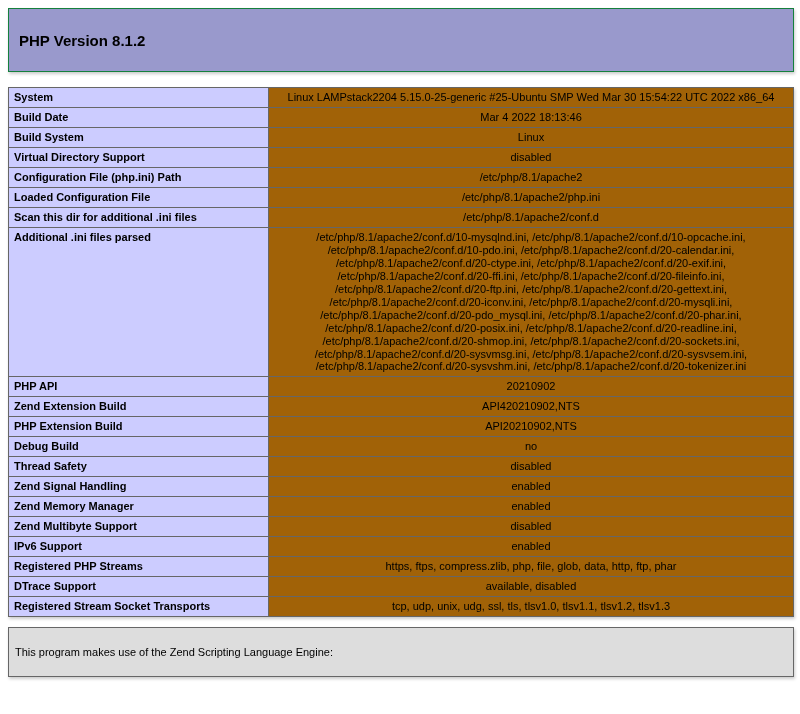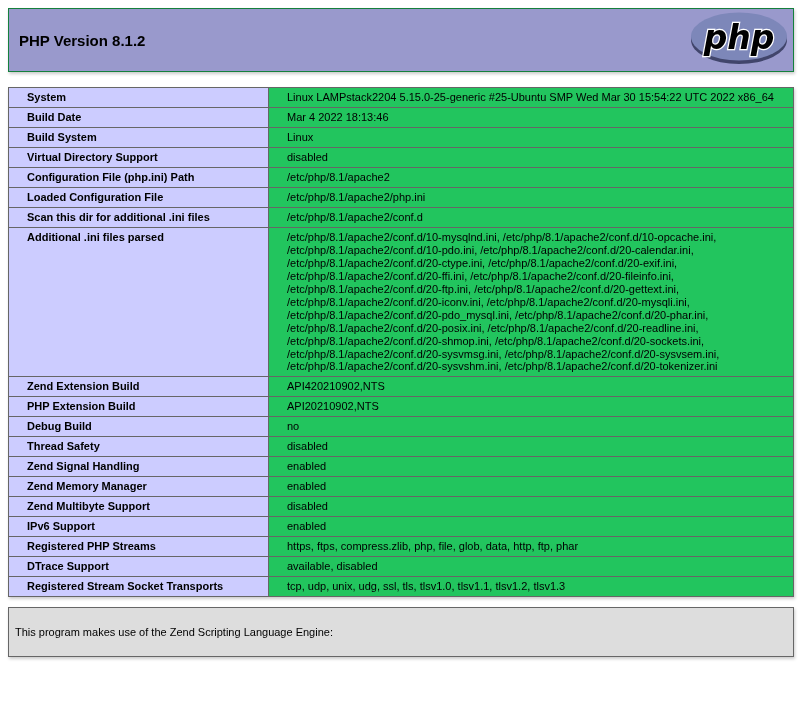--- a/index.html
+++ b/index.html
@@ -35,32 +35,33 @@
   
   table.info {
     width: 786px;
     border-collapse: collapse;
     box-shadow: 1px 2px 3px #ccc;
   }
   table.info td {
     border: 1px solid #666;
     font-size: 11px;
     line-height: 1.18;
-    padding: 3px 18px;
+    padding: 3px 5px;
     vertical-align: baseline;
   }
   td.e {
     background-color: #ccccff;
     font-weight: bold;
     width: 260px;
   }
   td.v {
-    background-color: #22c55e;
+    background-color: #a16207;
     overflow-wrap: break-word;
     word-wrap: break-word;
+    text-align: center;
   }
 
   
   .zend-box {
     margin-top: 10px;
     width: 786px;
     min-height: 50px;
     background: #dddddd;
     border: 1px solid #666;
     box-shadow: 1px 2px 3px #ccc;
@@ -69,27 +70,20 @@
     justify-content: space-between;
     padding: 4px 8px 4px 6px;
   }
   .zend-text { font-size: 11px; line-height: 1.3; }
 </style>
 </head>
 <body>
 
 <div class="header-bar">
   <h1>PHP Version 8.1.2</h1>
-  <a class="php-logo">
-    <svg width="102" height="56" viewBox="0 0 102 56" aria-hidden="true">
-      <ellipse cx="51" cy="30" rx="48" ry="24" fill="#41456b"></ellipse>
-      <ellipse cx="51" cy="26.5" rx="48" ry="24" fill="#7d87b9"></ellipse>
-      <text x="51" y="39" text-anchor="middle" font-family="'DejaVu Sans', sans-serif" font-size="33" font-style="italic" font-weight="bold" fill="#000" stroke="#fff" stroke-width="2.4" paint-order="stroke">php</text>
-    </svg>
-  </a>
 </div>
 
 <table class="info">
   <tbody>
       <tr>
         <td class="e">System</td>
         <td class="v">Linux LAMPstack2204 5.15.0-25-generic #25-Ubuntu SMP Wed Mar 30 15:54:22 UTC 2022 x86_64</td>
       </tr>
       <tr>
         <td class="e">Build Date</td>
@@ -111,20 +105,24 @@
         <td class="e">Loaded Configuration File</td>
         <td class="v">/etc/php/8.1/apache2/php.ini</td>
       </tr>
       <tr>
         <td class="e">Scan this dir for additional .ini files</td>
         <td class="v">/etc/php/8.1/apache2/conf.d</td>
       </tr>
       <tr>
         <td class="e">Additional .ini files parsed</td>
         <td class="v">/etc/php/8.1/apache2/conf.d/10-mysqlnd.ini, /etc/php/8.1/apache2/conf.d/10-opcache.ini, /etc/php/8.1/apache2/conf.d/10-pdo.ini, /etc/php/8.1/apache2/conf.d/20-calendar.ini, /etc/php/8.1/apache2/conf.d/20-ctype.ini, /etc/php/8.1/apache2/conf.d/20-exif.ini, /etc/php/8.1/apache2/conf.d/20-ffi.ini, /etc/php/8.1/apache2/conf.d/20-fileinfo.ini, /etc/php/8.1/apache2/conf.d/20-ftp.ini, /etc/php/8.1/apache2/conf.d/20-gettext.ini, /etc/php/8.1/apache2/conf.d/20-iconv.ini, /etc/php/8.1/apache2/conf.d/20-mysqli.ini, /etc/php/8.1/apache2/conf.d/20-pdo_mysql.ini, /etc/php/8.1/apache2/conf.d/20-phar.ini, /etc/php/8.1/apache2/conf.d/20-posix.ini, /etc/php/8.1/apache2/conf.d/20-readline.ini, /etc/php/8.1/apache2/conf.d/20-shmop.ini, /etc/php/8.1/apache2/conf.d/20-sockets.ini, /etc/php/8.1/apache2/conf.d/20-sysvmsg.ini, /etc/php/8.1/apache2/conf.d/20-sysvsem.ini, /etc/php/8.1/apache2/conf.d/20-sysvshm.ini, /etc/php/8.1/apache2/conf.d/20-tokenizer.ini</td>
+      </tr>
+      <tr>
+        <td class="e">PHP API</td>
+        <td class="v">20210902</td>
       </tr>
       <tr>
         <td class="e">Zend Extension Build</td>
         <td class="v">API420210902,NTS</td>
       </tr>
       <tr>
         <td class="e">PHP Extension Build</td>
         <td class="v">API20210902,NTS</td>
       </tr>
       <tr>

